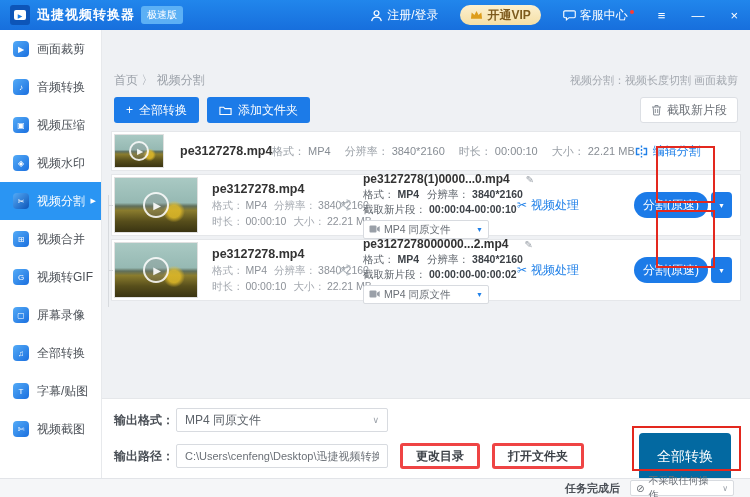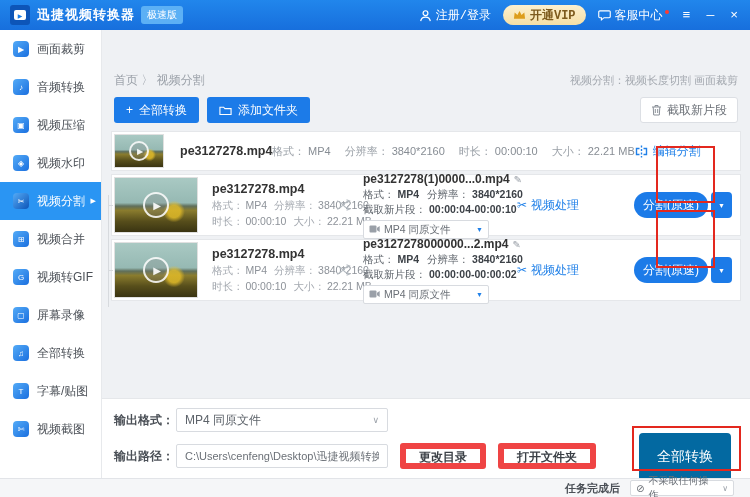--- a/index.html
+++ b/index.html
@@ -8,21 +8,21 @@
   .window { position:relative; width:750px; height:497px; background:#eff1f4; overflow:hidden; font-size:12px; }
 
   
   .topbar { position:absolute; left:0; top:0; width:750px; height:30px;
     background:linear-gradient(180deg,#2186ec,#176fdd); display:flex; align-items:center; padding:0 10px; color:#fff; }
   .logo { width:20px; height:20px; background:#0d55b8; border-radius:3px; margin-right:7px;
     display:flex; align-items:center; justify-content:center; }
   .logo-inner { width:12px; height:10px; background:#fff; border-radius:2px; display:flex; align-items:center; justify-content:center; color:#1a7ce4; font-size:6px; }
   .app-title { font-size:13px; font-weight:bold; letter-spacing:1px; }
   .app-badge { background:#5cb0f5; color:#fff; font-size:10px; padding:2px 6px; border-radius:3px; margin-left:6px; }
-  .topbar-right { margin-left:auto; display:flex; align-items:center; gap:12px; font-size:12px;font-family:Liberation Mono, monospace; }
+  .topbar-right { margin-left:auto; display:flex; align-items:center; gap:22px; font-size:12px; }
   .top-item { display:flex; align-items:center; gap:4px; cursor:default; }
   .vip-pill { background:linear-gradient(180deg,#fcf0cf,#f5dfa6); color:#7d5a1d; font-weight:bold;
     height:20px; padding:0 10px; border-radius:10px; display:flex; align-items:center; gap:4px; }
   .red-dot { width:4px; height:4px; border-radius:50%; background:#ff3b30; align-self:flex-start; margin:3px 0 0 -2px; }
   .win-ctrl { font-size:13px; line-height:1; padding:0 2px; }
 
   
   .sidebar { position:absolute; left:0; top:30px; bottom:19px; width:102px; background:#fff; border-right:1px solid #e7e9ec; }
   .side-item { height:38px; display:flex; align-items:center; gap:8px; padding-left:13px; color:#4b5057; font-size:12px; position:relative; }
   .side-icon { width:16px; height:16px; border-radius:4px; background:linear-gradient(135deg,#54abf7,#1a6fdf);
@@ -62,21 +62,21 @@
   .lbl { color:#9ba1a8; }
   .val { color:#878d94; margin-left:3px; }
   .edit-split { margin-left:auto; margin-right:54px; color:#2080e8; font-size:12px; display:flex; align-items:center; gap:5px; white-space:nowrap; }
 
   .subrow { height:62px; margin-top:3px; padding:0 0 0 2px; }
   .colA { margin-left:14px; width:120px; line-height:16px; white-space:nowrap; }
   .colA .sub { font-size:10.5px; }
   .colA .sub .lbl { color:#a4a9b0; } .colA .sub .val { color:#8d9299; margin-left:2px; margin-right:7px; }
   .shuffle { margin-left:4px; flex:0 0 auto; }
   .colB { margin-left:12px; width:136px; line-height:15px; white-space:nowrap; }
-  .out-name { font-size:12px; font-weight:bold; color:#333; display:flex; align-items:center; gap:4px; }
+  .out-name { font-size:12px; font-weight:bold; color:#333; display:flex; align-items:center; gap:16px; }
   .pencil { color:#9aa0a8; font-size:10px; font-weight:normal; }
   .colB .sub { font-size:10.5px; }
   .colB .sub .lbl { color:#5d636a; } .colB .sub .val { color:#3c4147; font-weight:bold; margin-left:3px; margin-right:8px; }
   .preset { margin-top:3px; width:126px; height:19px; border:1px solid #d8dbe0; border-radius:2px; background:#fff;
     display:flex; align-items:center; gap:4px; padding:0 5px; font-size:10.5px; color:#6b7077; }
   .preset .caret { margin-left:auto; color:#2080e8; font-size:7px; }
   .process-link { margin-left:18px; color:#2080e8; font-size:12px; display:flex; align-items:center; gap:4px; white-space:nowrap; }
   .split-group { margin-left:auto; margin-right:8px; display:flex; align-items:flex-start; gap:3px; }
   .split-pill { background:#1c7be8; color:#fff; border:none; height:26px; padding:0 9px; border-radius:13px; font-size:12px; font-family:inherit; white-space:nowrap; }
   .split-caret { background:#1c7be8; color:#fff; border:none; width:21px; height:26px; border-radius:4px; font-size:7px; }
@@ -86,21 +86,21 @@
 
   
   .bottom-panel { position:absolute; left:102px; right:0; bottom:19px; height:80px; background:#fff; border-top:1px solid #e5e7ea; }
   .bp-row { position:absolute; left:12px; display:flex; align-items:center; }
   .bp-row1 { top:9px; } .bp-row2 { top:44px; }
   .bp-label { font-size:12px; color:#4b5057; font-weight:bold; width:62px; }
   .select-box { width:212px; height:24px; border:1px solid #d8dbe0; border-radius:2px; background:#fff;
     display:flex; align-items:center; padding:0 8px; font-size:12px; color:#5d636a; }
   .select-box .chev { margin-left:auto; color:#9aa0a8; font-size:9px; }
   .path-input { width:212px; height:24px; border:1px solid #d8dbe0; border-radius:2px; padding:0 8px; font-size:11px; color:#6b7077; font-family:inherit; }
-  .bp-btn { height:26px; background:#fff; border:6px solid #ef4444; border-radius:3px; padding:0 13px;
+  .bp-btn { height:26px; background:#fff; border:3px solid #ef4444; border-radius:3px; padding:0 13px;
     font-size:12px; color:#3c4147; font-weight:bold; font-family:inherit; margin-left:12px; }
   .convert-all { position:absolute; right:19px; top:34px; width:92px; height:48px; background:#0369a1; color:#fff;
     border:none; border-radius:4px; font-size:14px; font-family:inherit; }
 
   
   .statusbar { position:absolute; left:0; right:0; bottom:0; height:19px; background:#f5f6f8; border-top:1px solid #e2e4e8;
     display:flex; align-items:center; justify-content:flex-end; padding:0 16px; gap:10px; }
   .task-label { font-size:11px; color:#4b5057; font-weight:bold; }
   .task-select { width:104px; height:16px; background:#fff; border:1px solid #d8dbe0; border-radius:2px;
     display:flex; align-items:center; gap:4px; padding:0 5px; font-size:10px; color:#6b7077; }

